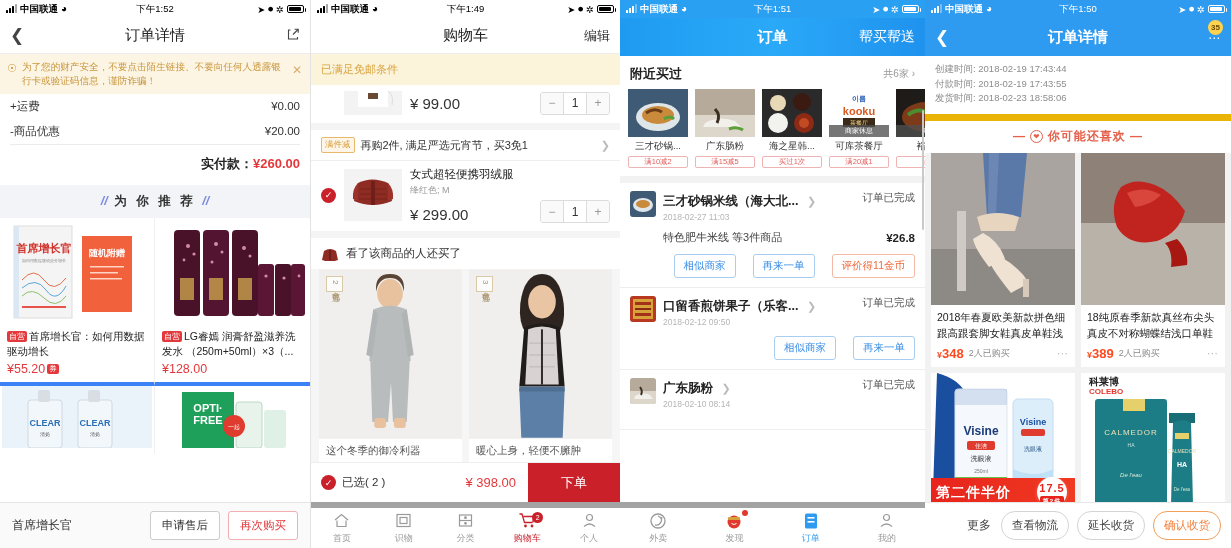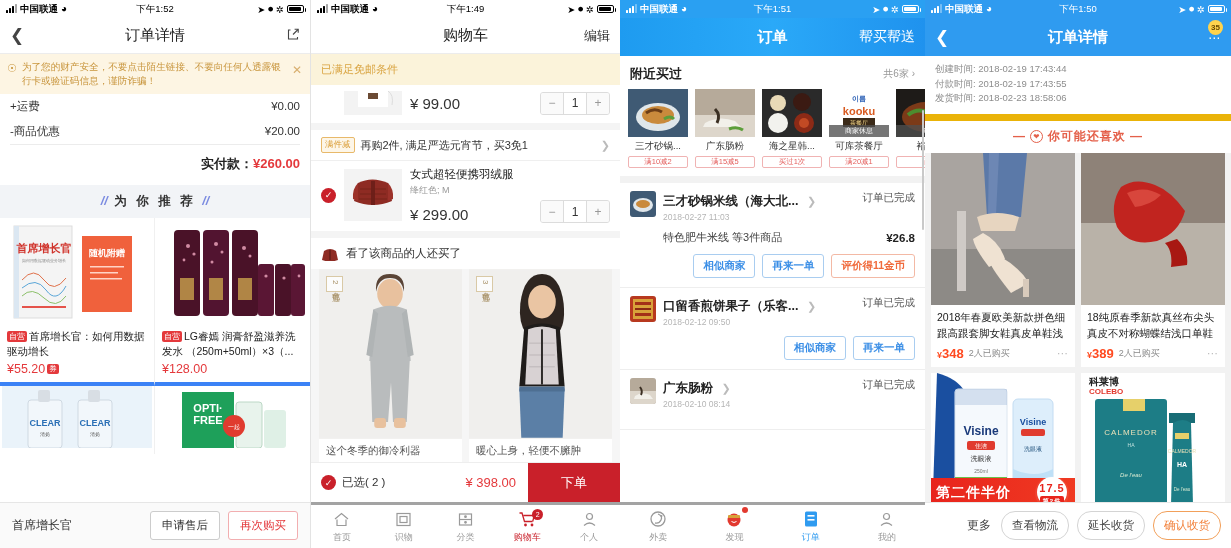--- a/index.html
+++ b/index.html
@@ -138,21 +138,21 @@
     background:#fff; display:flex; align-items:center; border-top:1px solid #eee;
   }
   .cartbar .sel { display:flex; align-items:center; gap:6px; padding-left: 10px; font-size: 11.5px; color:#333;}
   .cartbar .total { margin-left:auto; font-size: 13px; color:#e4393c; padding-right: 12px; font-weight: 500;}
   .cartbar .order {
     width: 92px; height: 40px; background:#c9202a; color:#fff;
     display:flex; align-items:center; justify-content:center; font-size: 13px;
   }
   .tabbar {
     position:absolute; left:0; bottom:0; width:100%; height:46px; background:#fff;
-    border-top:3px solid #a3a3a3; display:flex;
+    border-top:6px solid #a3a3a3; display:flex;
   }
   .tab { flex:1; display:flex; flex-direction:column; align-items:center; justify-content:center; gap:2px; color:#9a9a9a; font-size: 9px; position:relative;}
   .tab.active { color:#c9202a; }
   .tab .tab-ico { height: 19px; display:flex; align-items:center; justify-content:center; }
   .badge {
     position:absolute; top: 4px; left: 58%; background:#c9202a; color:#fff;
     font-size: 7px; min-width: 11px; height: 11px; border-radius: 6px;
     display:flex; align-items:center; justify-content:center; padding: 0 2px;
   }
 
@@ -170,21 +170,21 @@
   .order-card { padding: 8px 10px 9px; background:#fff; border-bottom: 1px solid #eee;}
   .oc-top { display:flex; align-items:flex-start; gap:7px; }
   .oc-thumb { width: 26px; height: 26px; border-radius: 3px; overflow:hidden; flex:0 0 auto; background:#ddd;}
   .oc-name { font-size: 12.5px; font-weight: bold; color:#222; }
   .oc-arrow { color:#bbb; font-size: 11px; margin-left: 4px; }
   .oc-status { margin-left:auto; font-size: 10.5px; color:#555; white-space:nowrap;}
   .oc-time { font-size: 8.5px; color:#b5b5b5; margin-top: 2px; }
   .oc-goods { display:flex; align-items:center; padding: 8px 0 0 33px; }
   .oc-goods .g { font-size: 11px; color:#444; }
   .oc-goods .p { margin-left:auto; font-size: 11.5px; font-weight:bold; color:#222; }
-  .oc-actions { display:flex; justify-content:flex-end; gap: 7px; padding-top: 9px; font-weight: bold; }
+  .oc-actions { display:flex; justify-content:flex-end; gap: 17px; padding-top: 9px; }
   .pill { border:1px solid #a9cdf0; color:#3a8ee6; font-size: 10.5px; padding: 4px 9px; border-radius: 3px; white-space:nowrap;}
   .pill.warm { border-color:#f3b9a5; color:#f06a3c; }
   .scrollbar { position:absolute; right:1px; top:110px; width:2px; height:120px; background:#c9c9c9; border-radius:2px;}
   .tabbar-blue .tab.active { color: #2f9bf0; }
 
   
   .times { padding: 6px 10px 8px; font-size: 9.5px; color:#8d8d8d; line-height: 1.55; }
   .times b { color:#8d8d8d; font-weight: normal; }
   .like-head { background:#fff; text-align:center; padding: 7px 0 8px; color:#e4604a; font-size: 12px; font-weight:600; letter-spacing: 1px; border-top: 7px solid #eab308;}
   .like-head .heart { display:inline-block; width:13px; height:13px; border:1px solid #e4604a; border-radius:50%; line-height:11px; font-size:7.5px; vertical-align:1px;}

